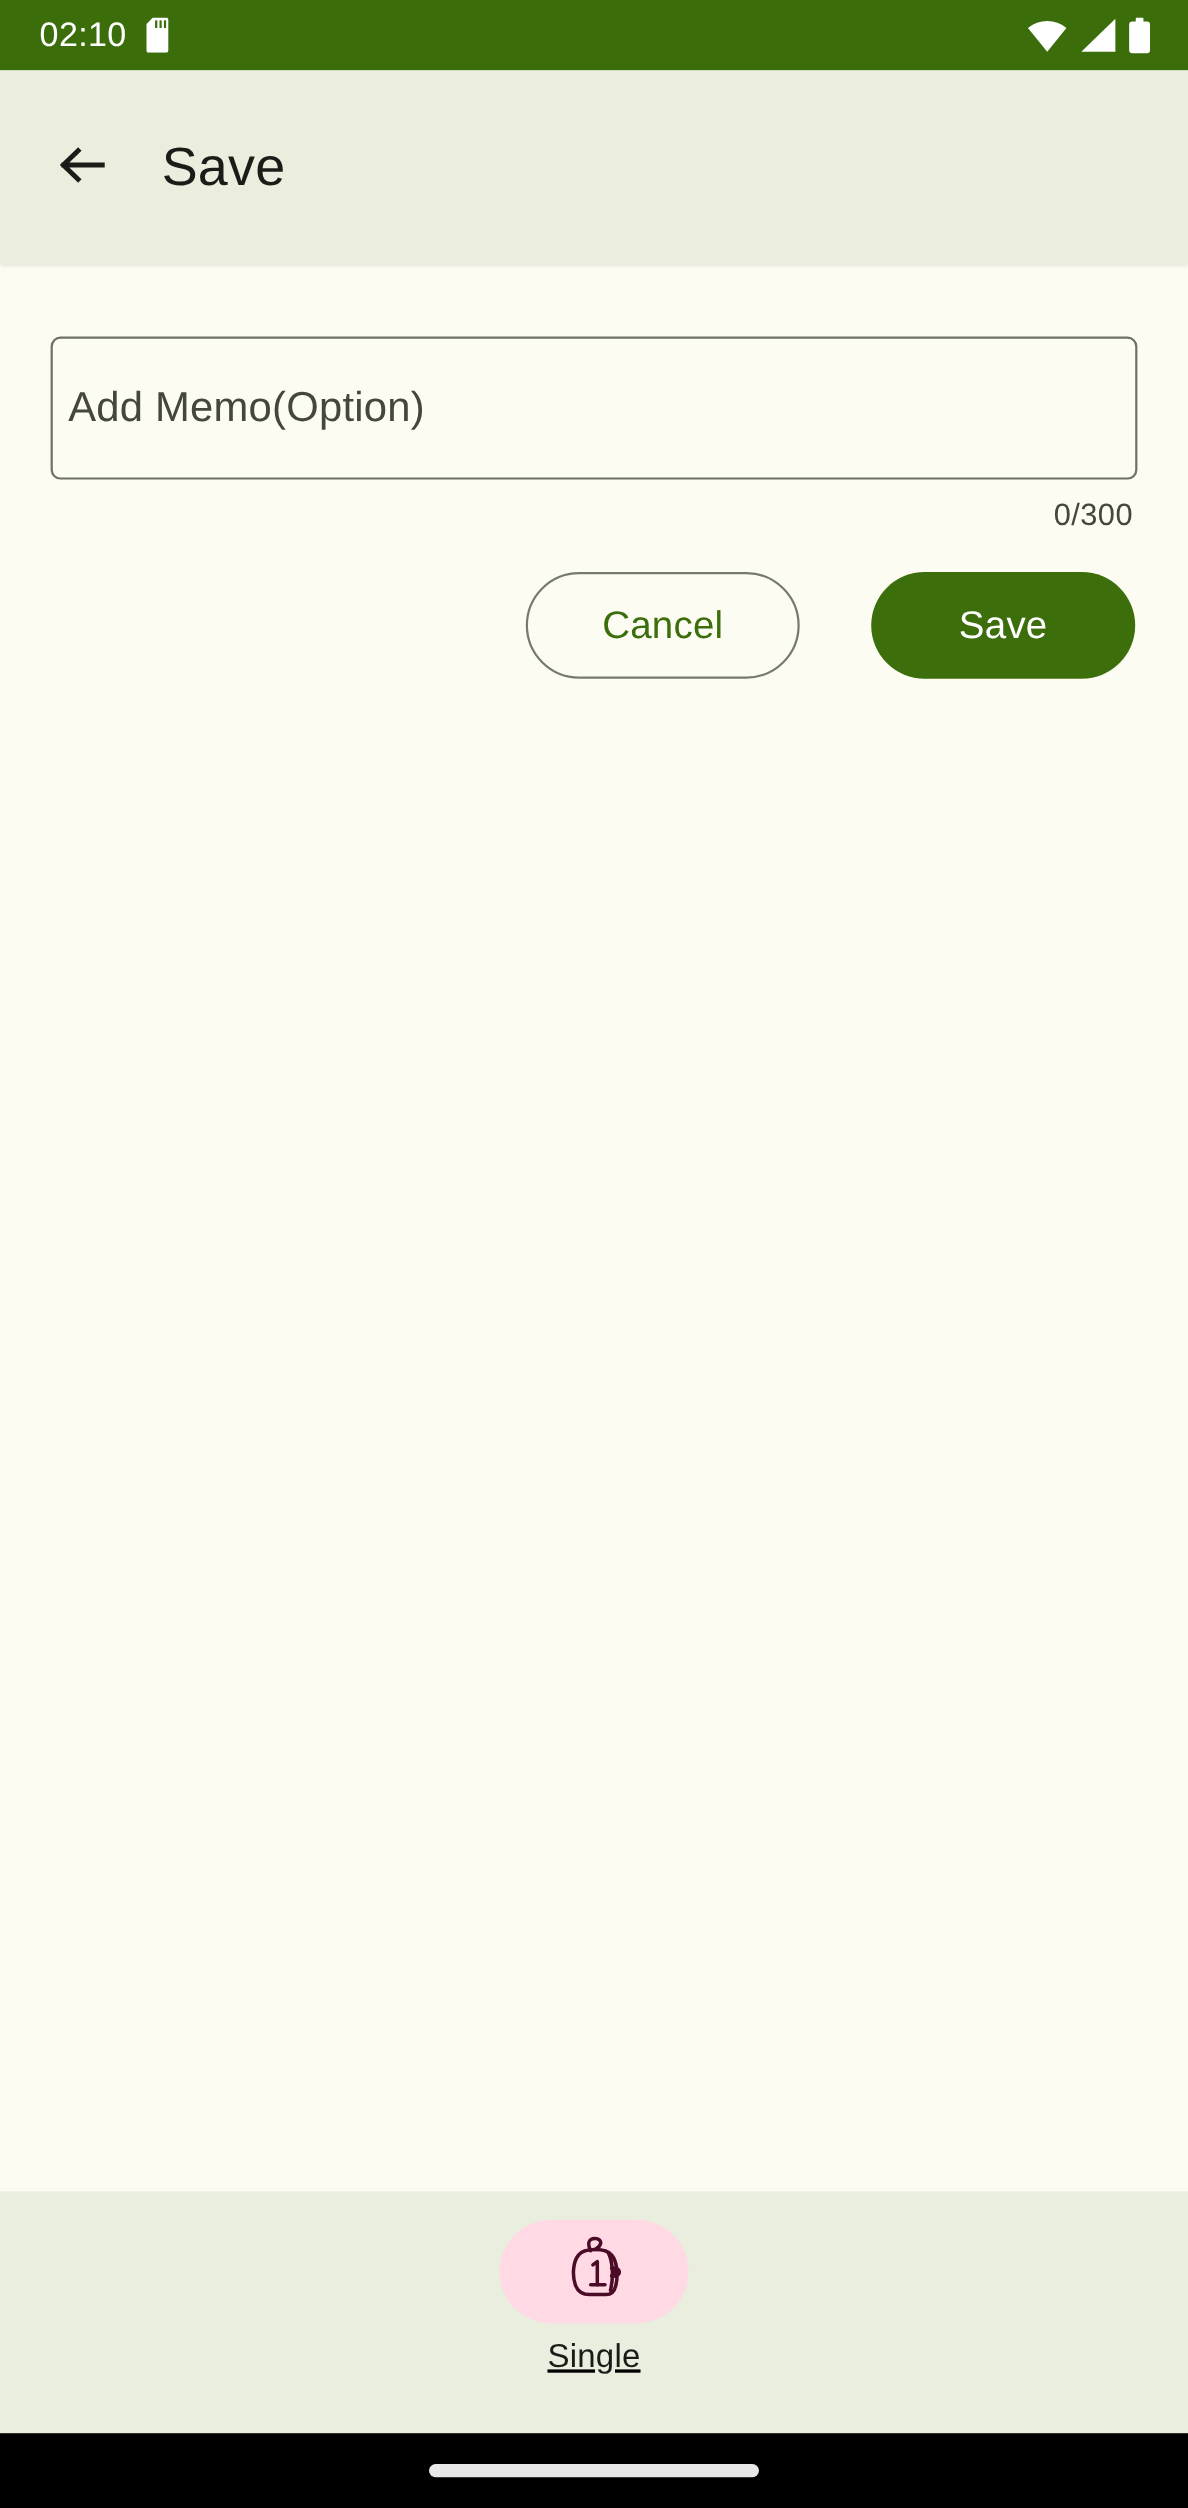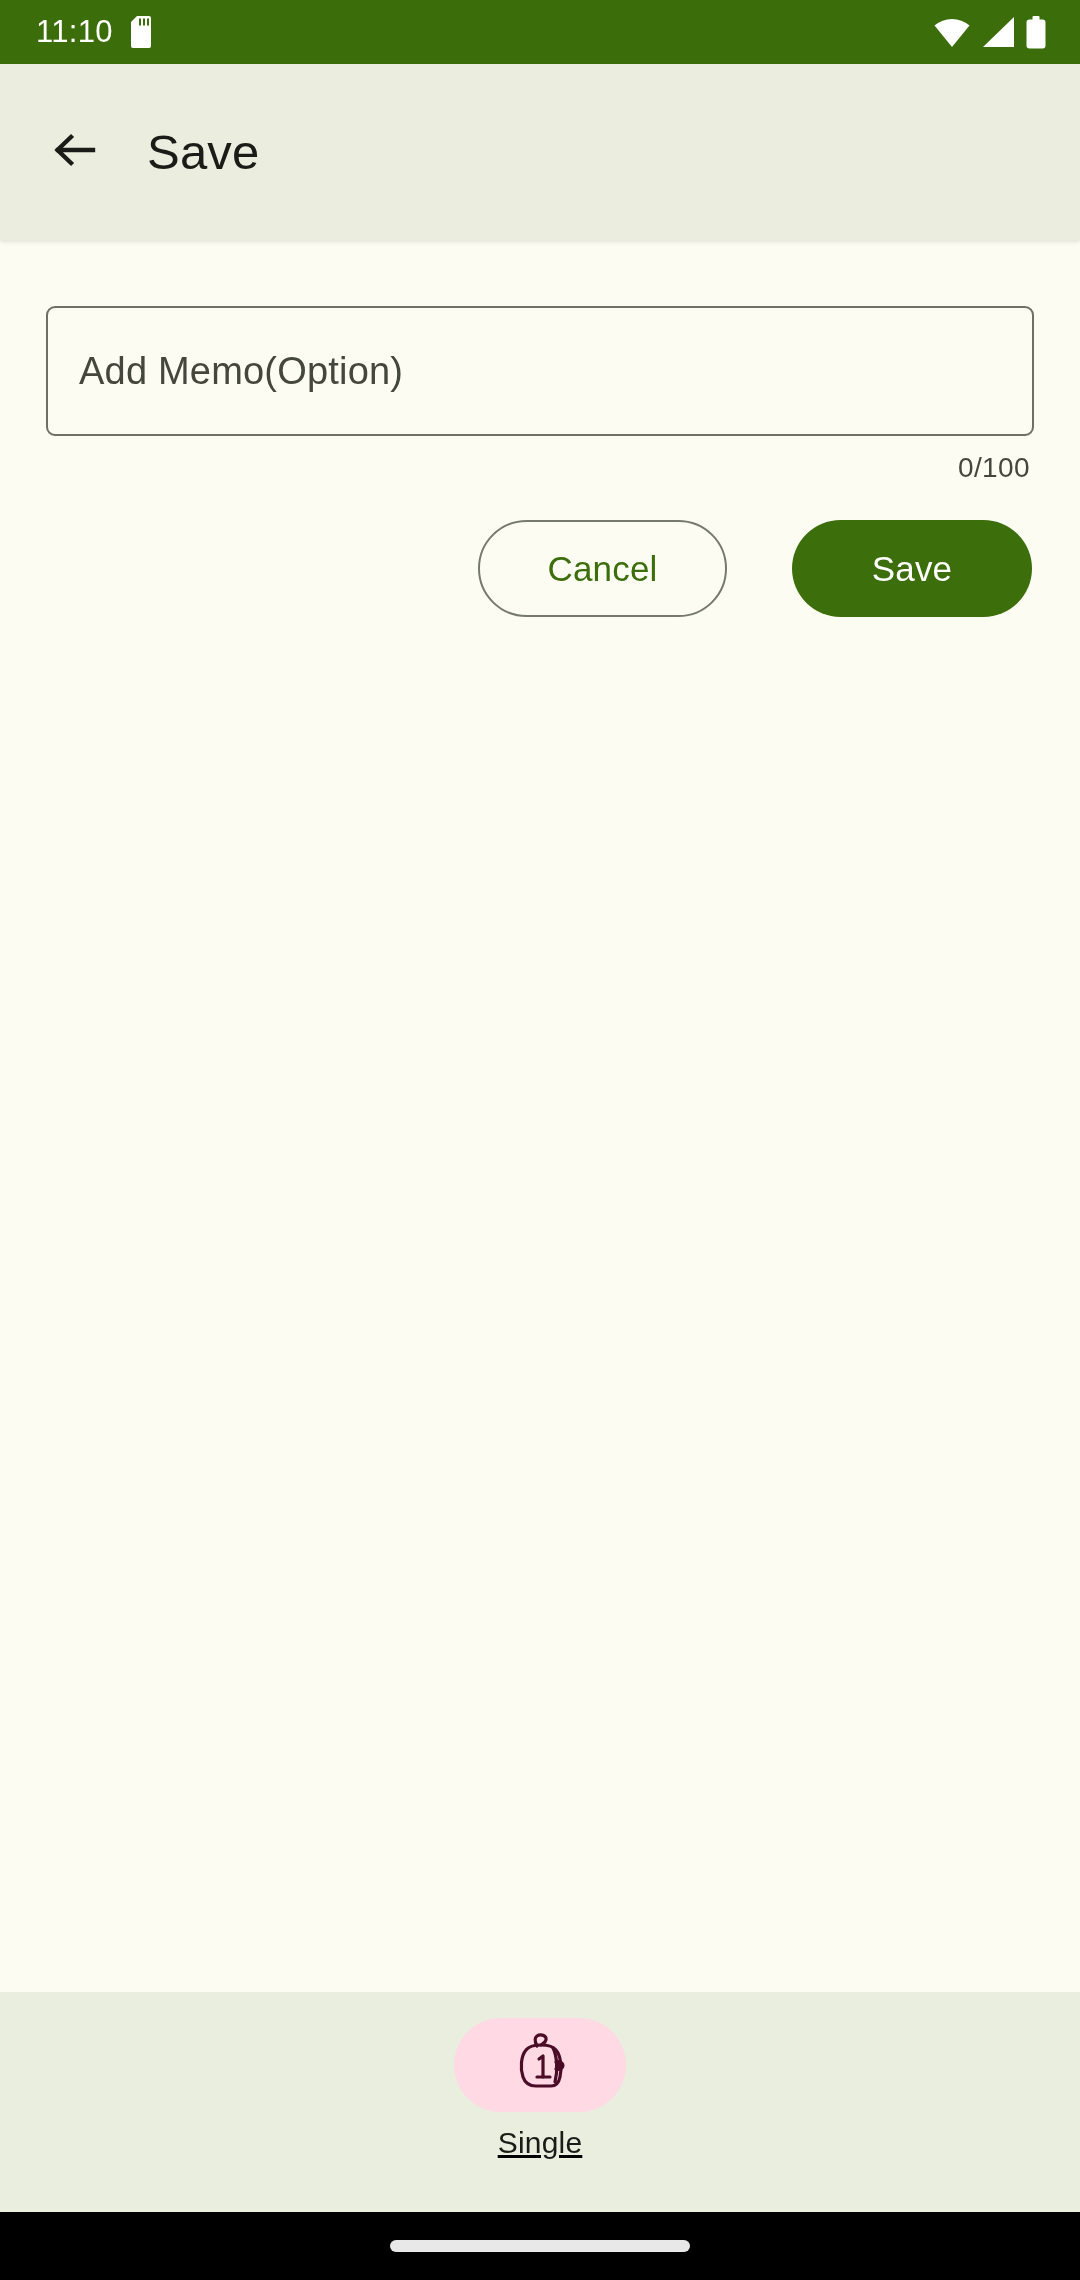--- a/index.html
+++ b/index.html
@@ -87,21 +87,21 @@
   }
 
   .memo-field {
     margin-top: 66px;
     height: 130px;
     border: 2.6px solid #6E7065;
     border-radius: 9px;
     background: transparent;
     display: flex;
     align-items: center;
-    padding: 0 31px;
+    padding: 0 14px;
   }
   .memo-placeholder {
     font-size: 38px;
     color: #45473D;
     letter-spacing: 0.2px;
   }
 
   .char-counter {
     margin-top: 16px;
     text-align: right;
@@ -194,21 +194,21 @@
     border-radius: 6px;
   }
 </style>
 </head>
 <body>
 
 <div id="screen">
 
   <div class="status-bar">
     <div class="status-left">
-      <span class="status-time">11:10</span>
+      <span class="status-time">02:10</span>
       <span>
         <svg class="sd-icon" width="24" height="32" viewBox="0 0 24 32" aria-hidden="true">
           <path d="M6 0h12a2 2 0 0 1 2 2v28a2 2 0 0 1-2 2H2a2 2 0 0 1-2-2V6z" fill="#FFFFFF"></path>
           <rect x="8" y="2.5" width="2" height="7" fill="#3B6E0A"></rect>
           <rect x="12" y="2.5" width="2" height="7" fill="#3B6E0A"></rect>
           <rect x="16" y="2.5" width="2" height="7" fill="#3B6E0A"></rect>
         </svg>
       </span>
     </div>
     <div class="status-right">
@@ -241,21 +241,21 @@
     </div>
     <div class="app-title">Save</div>
   </div>
 
   <div class="content">
 
     <div class="memo-field">
       <span class="memo-placeholder">Add Memo(Option)</span>
     </div>
 
-    <div class="char-counter">0/100</div>
+    <div class="char-counter">0/300</div>
 
     <div class="actions">
       <div class="btn btn-cancel">Cancel</div>
       <div class="btn btn-save">Save</div>
     </div>
 
   </div>
 
   <div class="bottom-nav">
 

